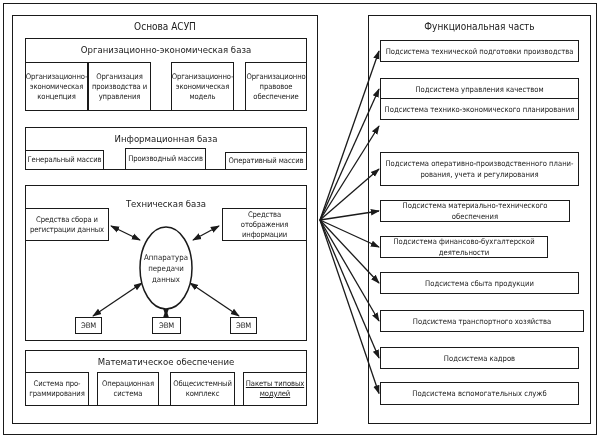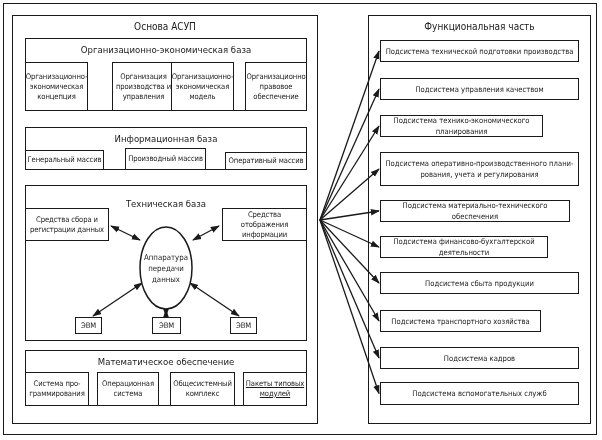--- a/index.html
+++ b/index.html
@@ -22,21 +22,21 @@
 <div class="box" style="left:12px; top:15px; width:306px; height:409px;">
   <div class="lbl" style="top:5px; font-size:10px;">Основа АСУП</div>
 </div>
 
 <div class="box" style="left:25px; top:38px; width:282px; height:73px;">
   <div class="lbl" style="top:5px;">Организационно-экономическая база</div>
 </div>
 <div class="box cell" style="left:25px; top:62px; width:63px; height:49px;">Организационно-
 экономическая
 концепция</div>
-<div class="box cell" style="left:112px; top:62px; width:63px; height:49px;">Организация
+<div class="box cell" style="left:88px; top:62px; width:63px; height:49px;">Организация
 производства и
 управления</div>
 <div class="box cell" style="left:171px; top:62px; width:63px; height:49px;">Организационно-
 экономическая
 модель</div>
 <div class="box cell" style="left:245px; top:62px; width:62px; height:49px;">Организационно
 правовое
 обеспечение</div>
 
 <div class="box" style="left:25px; top:127px; width:282px; height:43px;">
@@ -69,27 +69,27 @@
 <div class="box cell" style="left:243px; top:372px; width:64px; height:34px;text-decoration:underline;">Пакеты типовых
 модулей</div>
 
 <div class="box" style="left:368px; top:15px; width:223px; height:409px;">
   <div class="lbl" style="top:5px; font-size:10px;">Функциональная часть</div>
 </div>
 
 <div id="subsystems">
     <div class="box sub" style="left: 380px; top: 40px; width: 199px; height: 22px;">Подсистема технической подготовки производства</div>
     <div class="box sub" style="left: 380px; top: 78px; width: 199px; height: 22px;">Подсистема управления качеством</div>
-    <div class="box sub" style="left: 380px; top: 115px; width: 163px; height: 22px;">Подсистема технико-экономического планирования</div>
+    <div class="box sub" style="left: 380px; top: 98px; width: 199px; height: 22px;">Подсистема технико-экономического планирования</div>
     <div class="box sub" style="left: 380px; top: 152px; width: 199px; height: 34px;">Подсистема оперативно-производственного плани-
 рования, учета и регулирования</div>
     <div class="box sub" style="left: 380px; top: 200px; width: 190px; height: 22px;">Подсистема материально-технического обеспечения</div>
     <div class="box sub" style="left: 380px; top: 236px; width: 168px; height: 22px;">Подсистема финансово-бухгалтерской деятельности</div>
     <div class="box sub" style="left: 380px; top: 272px; width: 199px; height: 22px;">Подсистема сбыта продукции</div>
-    <div class="box sub" style="left: 380px; top: 310px; width: 161px; height: 22px;">Подсистема транспортного хозяйства</div>
+    <div class="box sub" style="left: 380px; top: 310px; width: 204px; height: 22px;">Подсистема транспортного хозяйства</div>
     <div class="box sub" style="left: 380px; top: 347px; width: 199px; height: 22px;">Подсистема кадров</div>
     <div class="box sub" style="left: 380px; top: 382px; width: 199px; height: 23px;">Подсистема вспомогательных служб</div>
   </div>
 
 <svg id="links" width="602" height="440">
   <defs>
     <marker id="ah" viewBox="0 0 10 10" refX="9" refY="5" markerWidth="7" markerHeight="7" orient="auto-start-reverse">
       <path d="M0,1.5 L10,5 L0,8.5 z" fill="#1a1a1a"></path>
     </marker>
   </defs>

